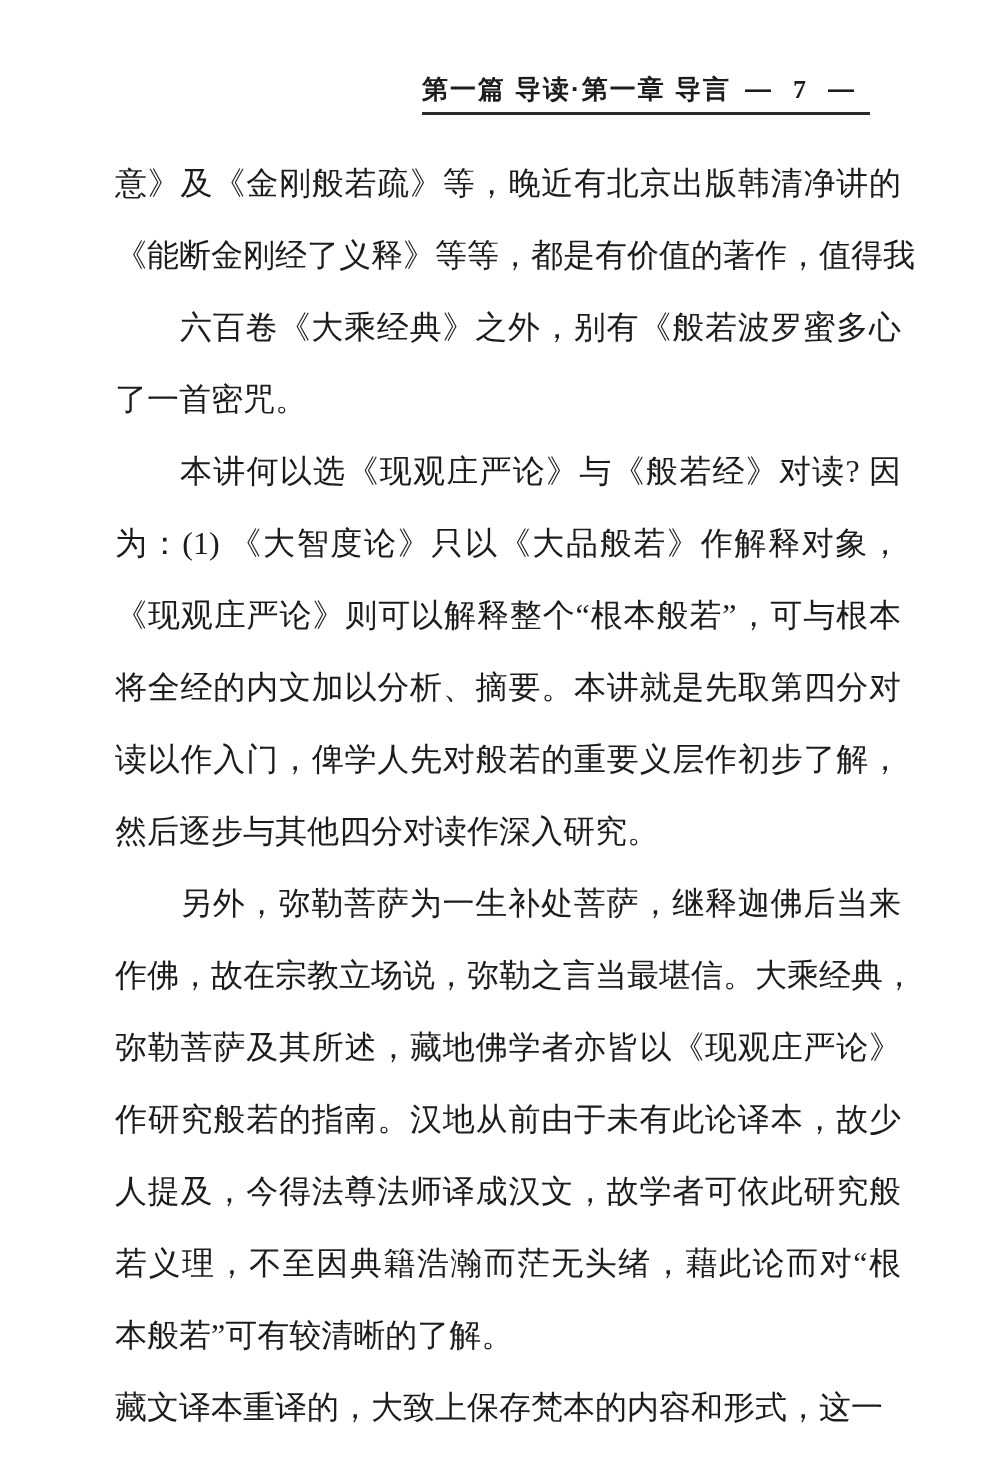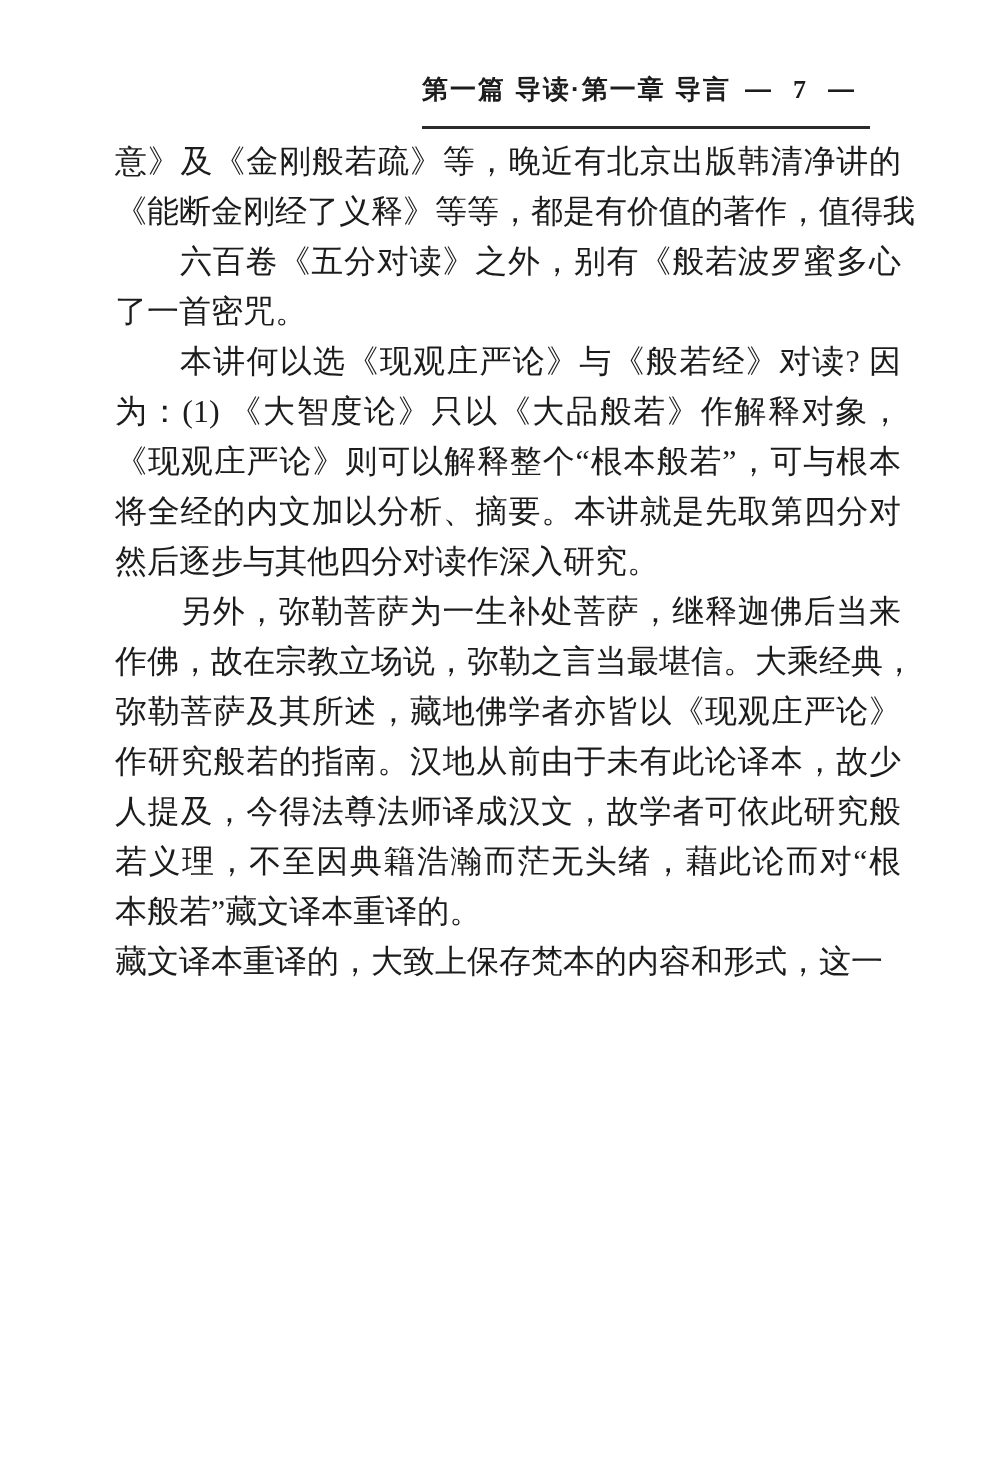--- a/index.html
+++ b/index.html
@@ -21,21 +21,21 @@
   .header-row {
     position: absolute;
     top: 74px;
     left: 0;
     right: 112px;
     text-align: right;
   }
   .header-inner {
     display: inline-block;
     border-bottom: 3px solid #2b2b2b;
-    padding-bottom: 21px;
+    padding-bottom: 7px;
     font-family: "Liberation Sans", "DejaVu Sans", sans-serif;
     font-weight: bold;
     font-size: 26px;
     line-height: 30px;
     letter-spacing: 2px;
     white-space: nowrap;
   }
   .header-inner .hsep {
     display: inline-block;
     margin: 0 14px;
@@ -54,20 +54,21 @@
     width: 786px;
   }
   .line {
     height: 50px;
     line-height: 50px;
     font-size: 32px;
     text-align: justify;
     text-align-last: justify;
     white-space: nowrap;
     overflow: visible;
+    margin-top: 22px;
   }
   .line.indent {
     padding-left: 65px;
   }
   .line.para-end {
     text-align-last: left;
   }
 </style>
 </head>
 <body>
@@ -76,30 +77,31 @@
 
   <div class="header-row">
     <div class="header-inner">
       <span>第一篇 导读·第一章 导言</span><span class="hsep">—</span><span class="hpage">7</span><span class="hsep">—</span>
     </div>
   </div>
 
   <div class="text-body">
       <div class="line">意》及《金刚般若疏》等，晚近有北京出版韩清净讲的</div>
       <div class="line">《能断金刚经了义释》等等，都是有价值的著作，值得我</div>
-      <div class="line indent">六百卷《五分对读》之外，别有《般若波罗蜜多心</div>
+      <div class="line indent">六百卷《大乘经典》之外，别有《般若波罗蜜多心</div>
       <div class="line para-end">了一首密咒。</div>
       <div class="line indent">本讲何以选《现观庄严论》与《般若经》对读? 因</div>
       <div class="line">为：(1) 《大智度论》只以《大品般若》作解释对象，</div>
       <div class="line">《现观庄严论》则可以解释整个“根本般若”，可与根本</div>
       <div class="line">将全经的内文加以分析、摘要。本讲就是先取第四分对</div>
+      <div class="line">读以作入门，俾学人先对般若的重要义层作初步了解，</div>
       <div class="line para-end">然后逐步与其他四分对读作深入研究。</div>
       <div class="line indent">另外，弥勒菩萨为一生补处菩萨，继释迦佛后当来</div>
       <div class="line">作佛，故在宗教立场说，弥勒之言当最堪信。大乘经典，</div>
       <div class="line">弥勒菩萨及其所述，藏地佛学者亦皆以《现观庄严论》</div>
       <div class="line">作研究般若的指南。汉地从前由于未有此论译本，故少</div>
       <div class="line">人提及，今得法尊法师译成汉文，故学者可依此研究般</div>
       <div class="line">若义理，不至因典籍浩瀚而茫无头绪，藉此论而对“根</div>
-      <div class="line para-end">本般若”藏文译本重译的。</div>
+      <div class="line para-end">本般若”可有较清晰的了解。</div>
       <div class="line para-end">藏文译本重译的，大致上保存梵本的内容和形式，这一</div>
     </div>
 
 </div>
 
 </body></html>

